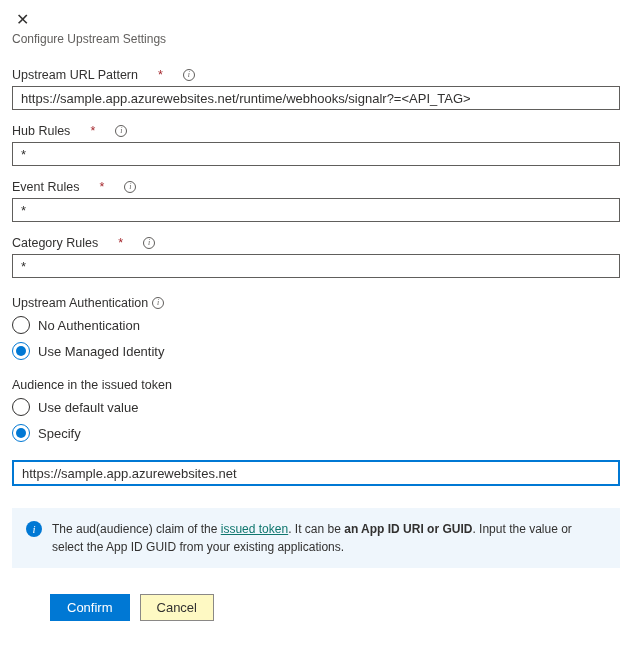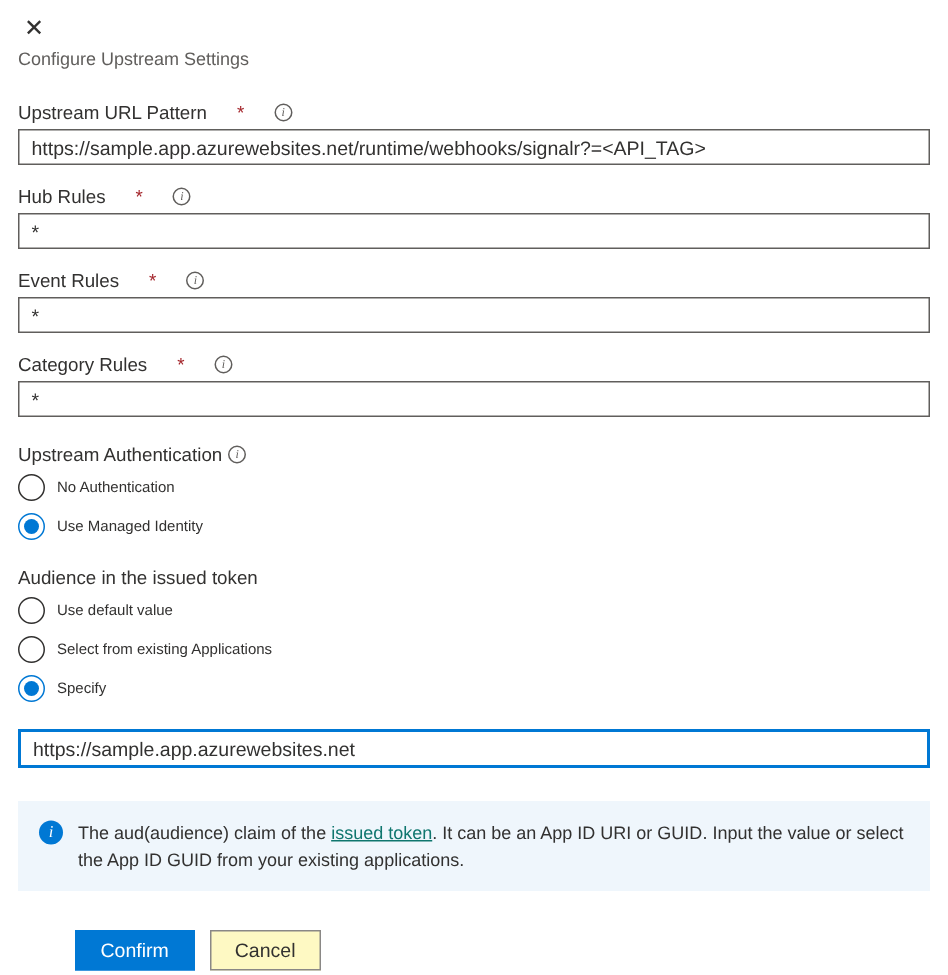--- a/index.html
+++ b/index.html
@@ -83,21 +83,21 @@
       display: flex;
       align-items: center;
       gap: 4px;
     }
     .radio-group { display: flex; flex-direction: column; gap: 8px; margin-bottom: 4px; }
     .radio-row {
       display: flex;
       align-items: center;
       gap: 8px;
       cursor: pointer;
-      font-size: 10px;
+      font-size: 13px;
       color: #323130;
     }
     .radio {
       width: 18px;
       height: 18px;
       border: 1px solid #323130;
       border-radius: 50%;
       display: inline-flex;
       align-items: center;
       justify-content: center;
@@ -132,21 +132,21 @@
       display: inline-flex;
       align-items: center;
       justify-content: center;
       font-size: 11px;
       font-style: italic;
       font-family: Georgia, serif;
       flex-shrink: 0;
       margin-top: 1px;
     }
     .info-banner a { color: #0f766e; text-decoration: underline; cursor: pointer; }
-    .info-banner b { font-weight: 400; }
+    .info-banner b { font-weight: 700; }
     .footer { display: flex; gap: 10px; margin-left: 38px; }
     .btn {
       padding: 5px 16px;
       font-size: 13px;
       font-family: inherit;
       cursor: pointer;
       min-width: 70px;
       text-align: center;
     }
     .btn-primary {
@@ -221,24 +221,20 @@
 
 <div class="section-label">
   <span>Audience in the issued token</span>
 </div>
 <div class="radio-group">
   <div class="radio-row">
     <span class="radio"></span>
     <span>Use default value</span>
   </div>
   <div class="radio-row">
-    <span class="radio"></span>
-    <span>Select from existing Applications</span>
-  </div>
-  <div class="radio-row">
     <span class="radio selected"></span>
     <span>Specify</span>
   </div>
 </div>
 
 <div class="specify-field">
   <input type="text" class="text-input highlight" value="https://sample.app.azurewebsites.net" style="">
 </div>
 
 <div class="info-banner">

